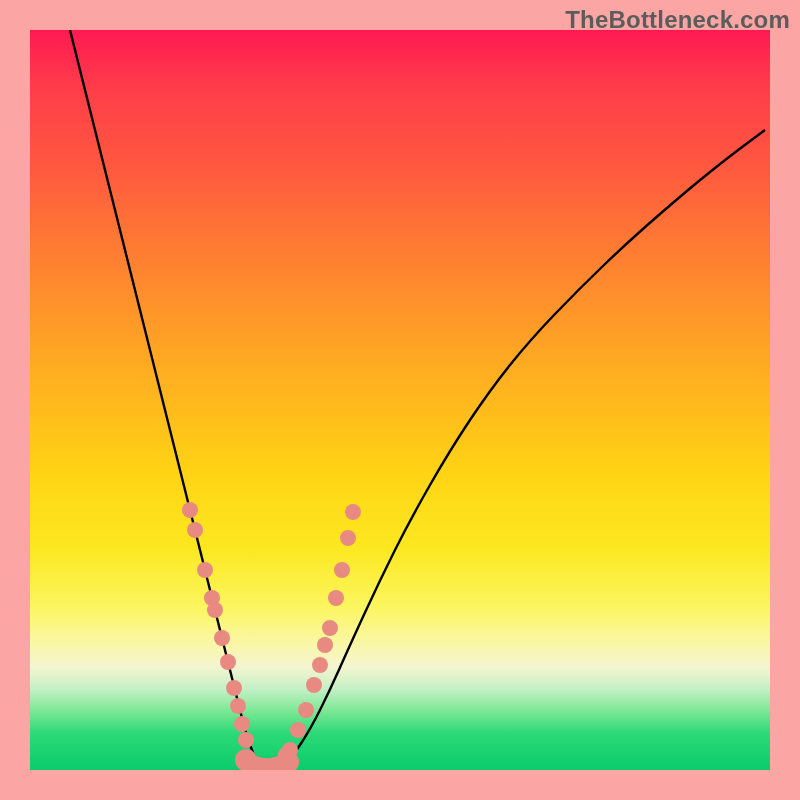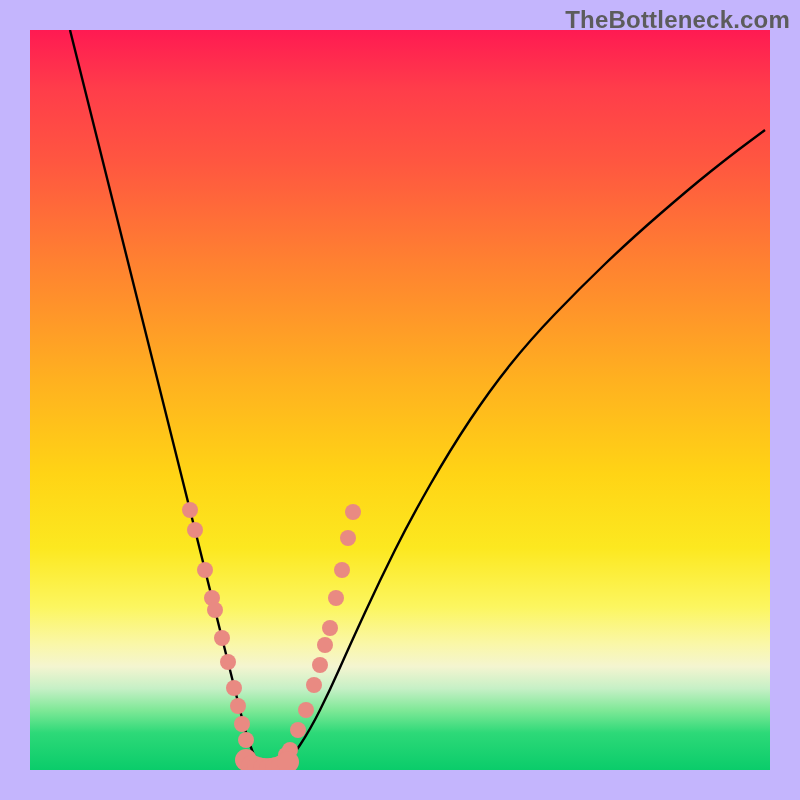--- a/index.html
+++ b/index.html
@@ -8,21 +8,21 @@
     width: 800px;
     height: 800px;
     overflow: hidden;
     background: #000;
     font-family: Arial, Helvetica, sans-serif;
   }
   .frame {
     position: relative;
     width: 800px;
     height: 800px;
-    background: #c4b5fd;
+    background: #fca5a5;
   }
   .plot-area {
     position: absolute;
     left: 30px;
     top: 30px;
     width: 740px;
     height: 740px;
     background: linear-gradient(to bottom,
       #ff1a52 0%,
       #ff3d4a 8%,

